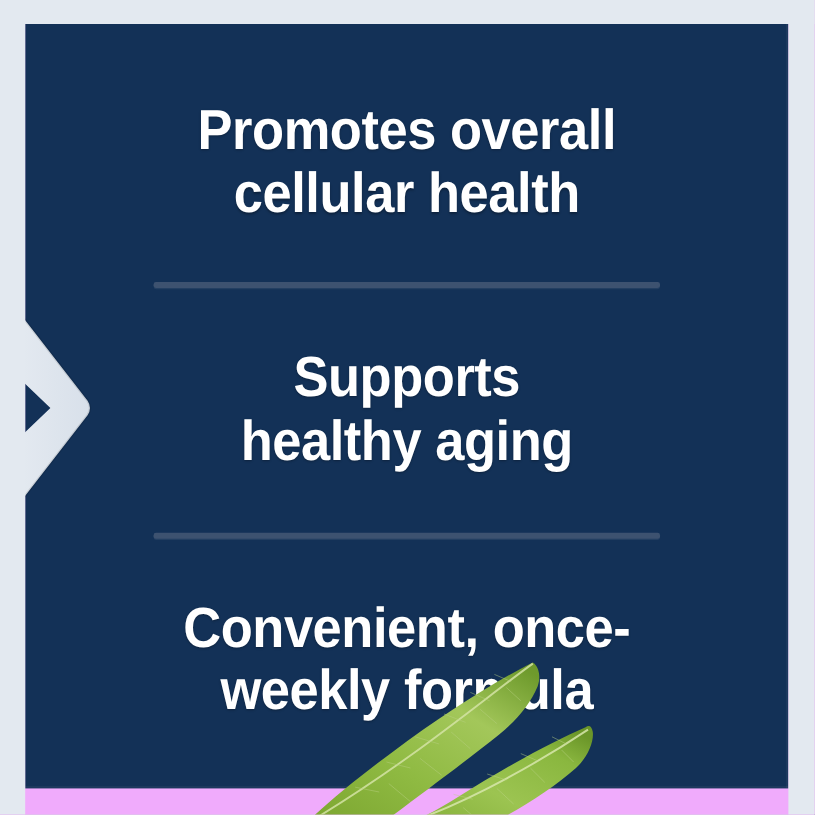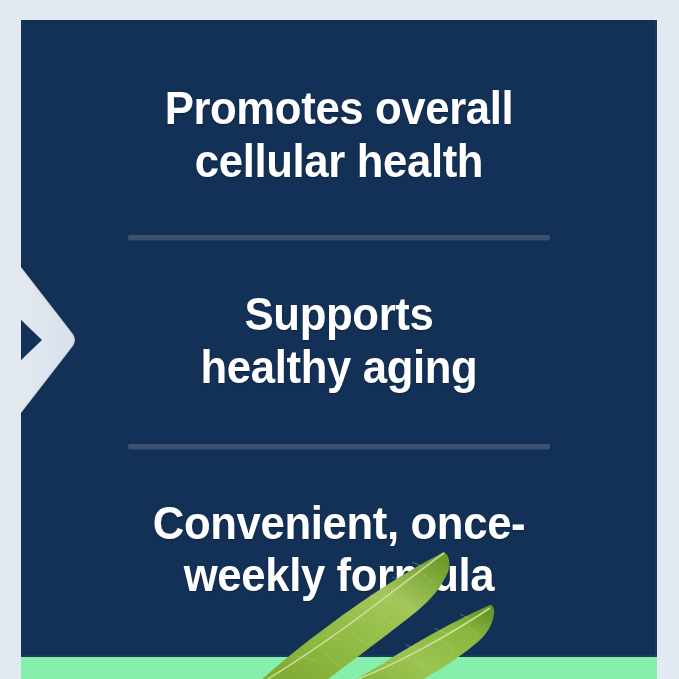--- a/index.html
+++ b/index.html
@@ -11,21 +11,21 @@
     width: 679px;
     height: 679px;
     overflow: hidden;
     font-family: "Liberation Sans", "DejaVu Sans", sans-serif;
   }
 
   #stage {
     position: relative;
     width: 679px;
     height: 679px;
-    background: #86efac;
+    background: #f0abfc;
     overflow: hidden;
   }
 
   
   .panel {
     position: absolute;
     left: 21px;
     top: 20px;
     width: 636px;
     height: 637px;

